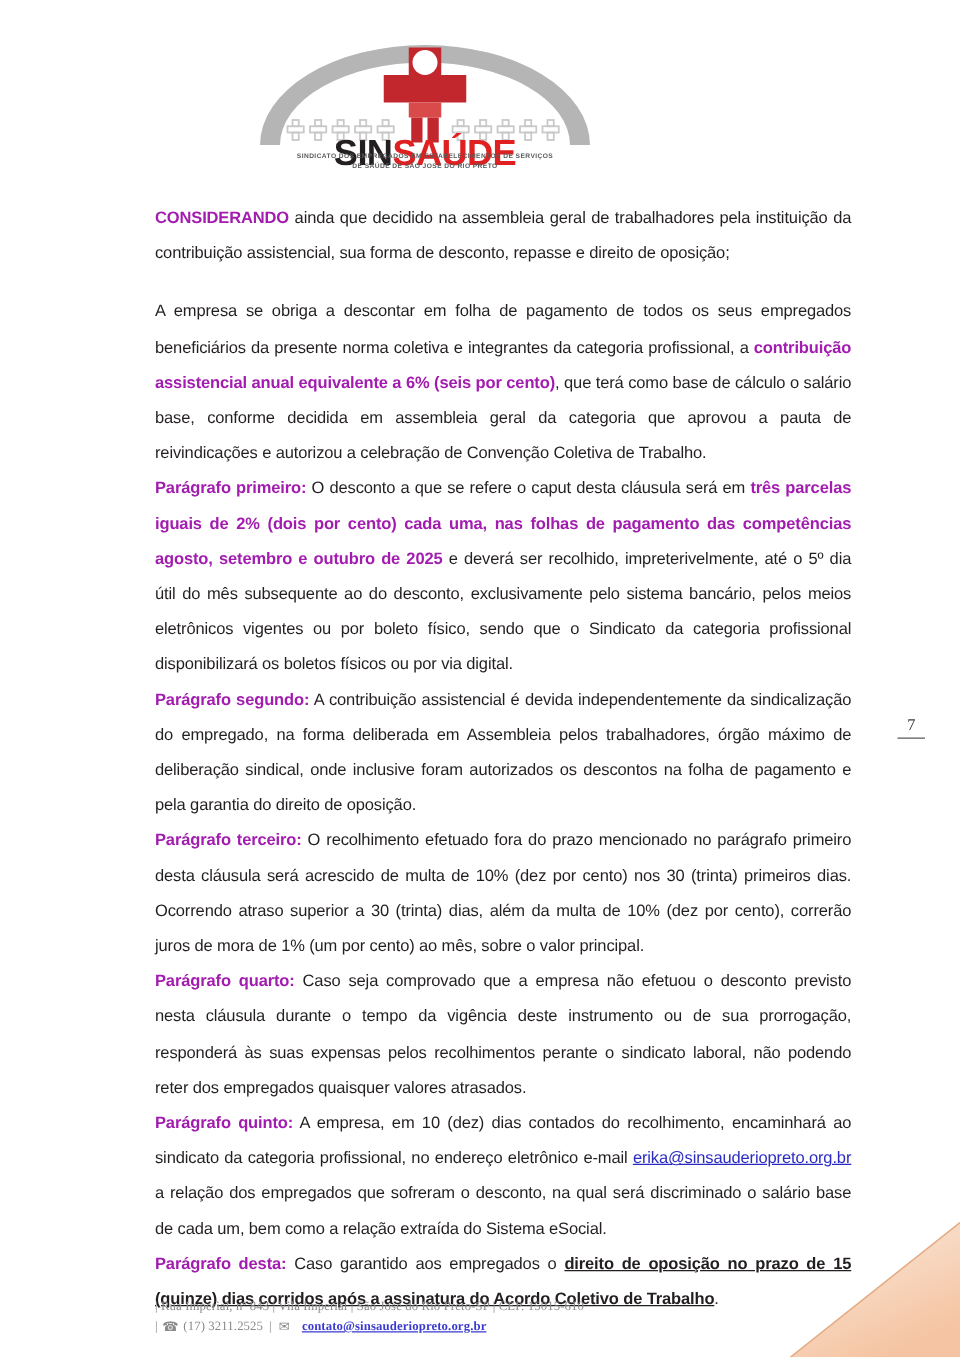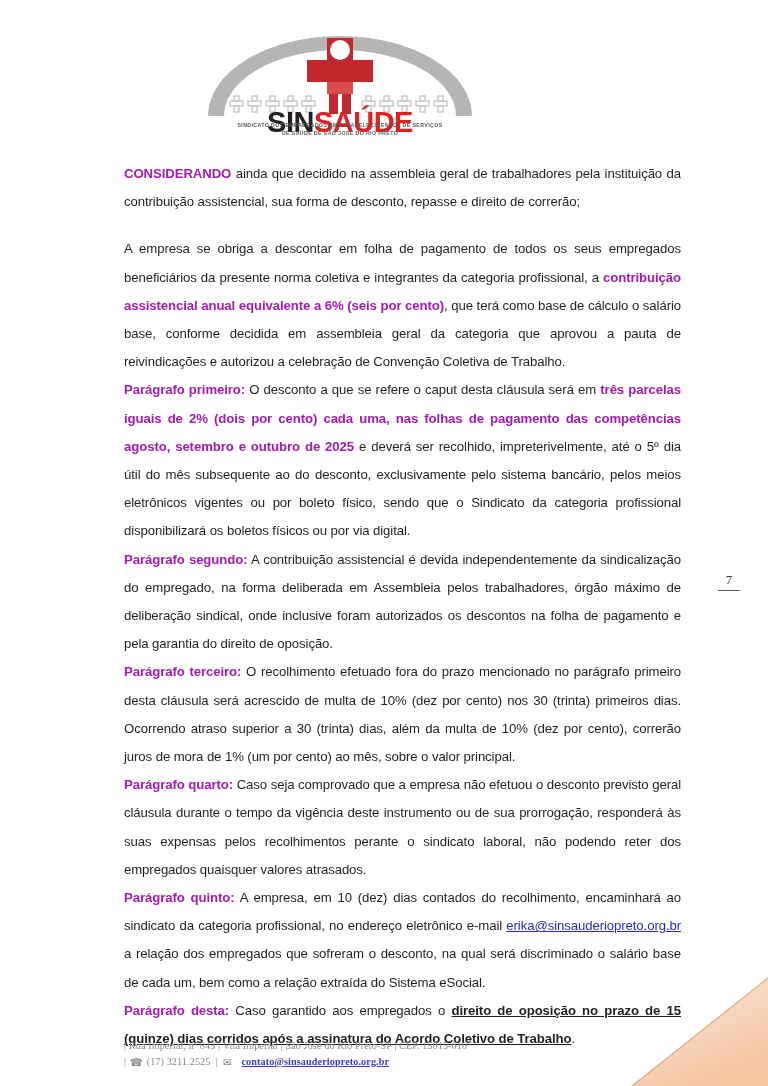--- a/index.html
+++ b/index.html
@@ -225,41 +225,41 @@
   </div>
 
   <div class="page-number">
     <span>7</span>
     <span class="pn-rule"></span>
   </div>
 
   <div class="doc-body">
 
     <p class="para gap-after">
-      <b>CONSIDERANDO</b><span> ainda que decidido na assembleia geral de trabalhadores pela instituição da contribuição assistencial, sua forma de desconto, repasse e direito de correrão;</span>
+      <b>CONSIDERANDO</b><span> ainda que decidido na assembleia geral de trabalhadores pela instituição da contribuição assistencial, sua forma de desconto, repasse e direito de oposição;</span>
     </p>
 
     <p class="para">
       <span>A empresa se obriga a descontar em folha de pagamento de todos os seus empregados beneficiários da presente norma coletiva e integrantes da categoria profissional, a </span><b>contribuição assistencial anual equivalente a 6% (seis por cento)</b><span>, que terá como base de cálculo o salário base, conforme decidida em assembleia geral da categoria que aprovou a pauta de reivindicações e autorizou a celebração de Convenção Coletiva de Trabalho.</span>
     </p>
 
     <p class="para">
       <b>Parágrafo primeiro:</b><span> O desconto a que se refere o caput desta cláusula será em </span><b>três parcelas iguais de 2% (dois por cento) cada uma, nas folhas de pagamento das competências agosto, setembro e outubro de 2025</b><span> e deverá ser recolhido, impreterivelmente, até o 5º dia útil do mês subsequente ao do desconto, exclusivamente pelo sistema bancário, pelos meios eletrônicos vigentes ou por boleto físico, sendo que o Sindicato da categoria profissional disponibilizará os boletos físicos ou por via digital.</span>
     </p>
 
     <p class="para">
       <b>Parágrafo segundo:</b><span> A contribuição assistencial é devida independentemente da sindicalização do empregado, na forma deliberada em Assembleia pelos trabalhadores, órgão máximo de deliberação sindical, onde inclusive foram autorizados os descontos na folha de pagamento e pela garantia do direito de oposição.</span>
     </p>
 
     <p class="para">
       <b>Parágrafo terceiro:</b><span> O recolhimento efetuado fora do prazo mencionado no parágrafo primeiro desta cláusula será acrescido de multa de 10% (dez por cento) nos 30 (trinta) primeiros dias. Ocorrendo atraso superior a 30 (trinta) dias, além da multa de 10% (dez por cento), correrão juros de mora de 1% (um por cento) ao mês, sobre o valor principal.</span>
     </p>
 
     <p class="para">
-      <b>Parágrafo quarto:</b><span> Caso seja comprovado que a empresa não efetuou o desconto previsto geral cláusula durante o tempo da vigência deste instrumento ou de sua prorrogação, responderá às suas expensas pelos recolhimentos perante o sindicato laboral, não podendo reter dos empregados quaisquer valores atrasados.</span>
+      <b>Parágrafo quarto:</b><span> Caso seja comprovado que a empresa não efetuou o desconto previsto nesta cláusula durante o tempo da vigência deste instrumento ou de sua prorrogação, responderá às suas expensas pelos recolhimentos perante o sindicato laboral, não podendo reter dos empregados quaisquer valores atrasados.</span>
     </p>
 
     <p class="para">
       <b>Parágrafo quinto:</b><span> A empresa, em 10 (dez) dias contados do recolhimento, encaminhará ao sindicato da categoria profissional, no endereço eletrônico e-mail </span><a class="mail-link" href="#">erika@sinsauderiopreto.org.br</a><span> a relação dos empregados que sofreram o desconto, na qual será discriminado o salário base de cada um, bem como a relação extraída do Sistema eSocial.</span>
     </p>
 
     <p class="para">
       <b>Parágrafo desta:</b><span> Caso garantido aos empregados o </span><span class="u-bold">direito de oposição no prazo de 15 (quinze) dias corridos após a assinatura do Acordo Coletivo de Trabalho</span><span>.</span>
     </p>
 

